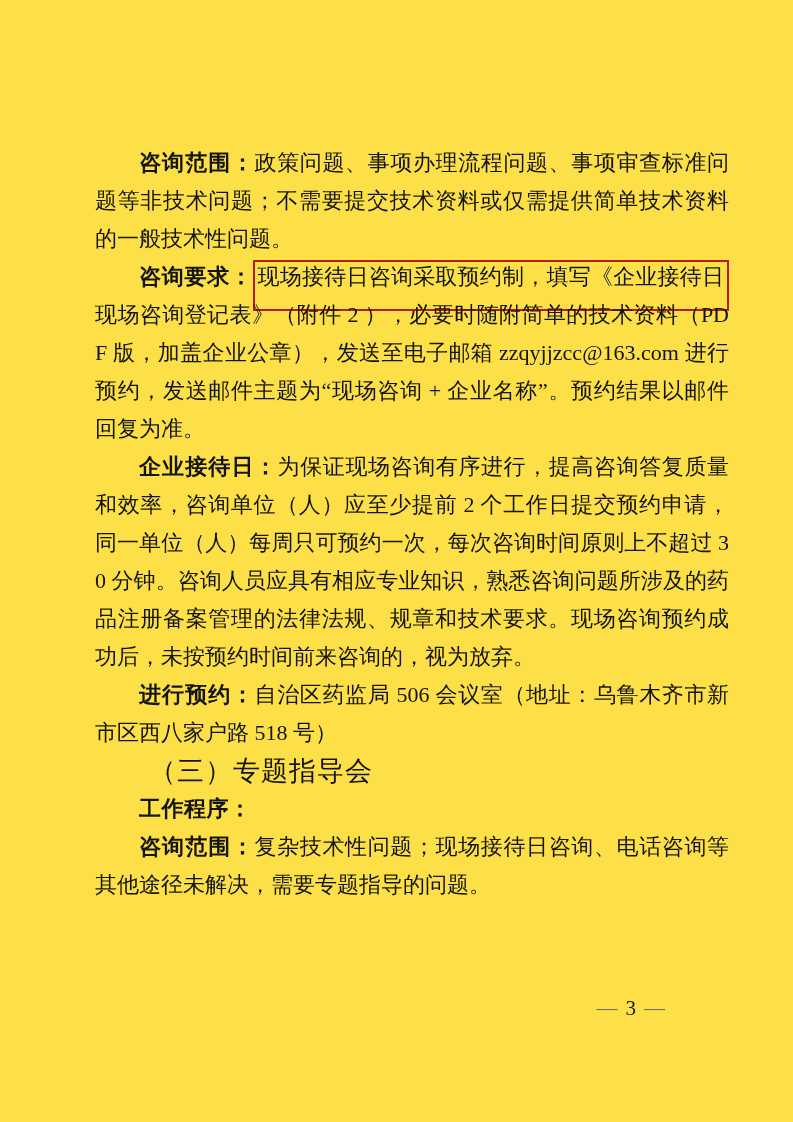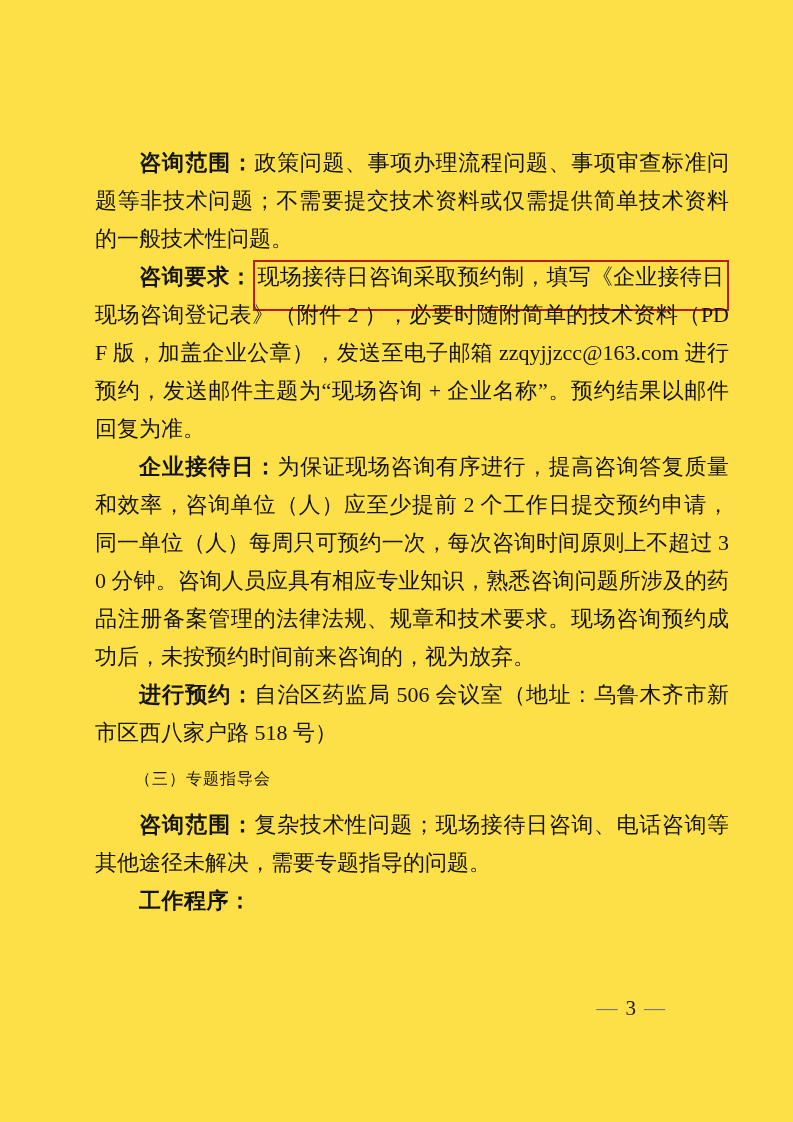--- a/index.html
+++ b/index.html
@@ -39,22 +39,22 @@
   .para .lbl {
     font-weight: bold;
     letter-spacing: 0.5px;
   }
   .boxed {
     border: 2px solid #b91c1c;
     padding: 2px 3px 20px 3px;
     white-space: nowrap;
   }
   .heading-line {
-    margin: 8px;
-    font-size: 16px;
+    margin: 0;
+    font-size: 27px;
     line-height: 38px;
     text-indent: 2em;
     font-weight: normal;
     letter-spacing: 1px;
   }
   .footer {
     position: absolute;
     top: 996px;
     right: 126px;
     font-size: 21px;
@@ -79,20 +79,20 @@
 
 
     <p class="para"><span class="lbl">咨询要求：</span><span class="boxed">现场接待日咨询采取预约制，填写《企业接待日</span><span>现场咨询登记表》（附件 2 ），必要时随附简单的技术资料（PDF 版，加盖企业公章），发送至电子邮箱 zzqyjjzcc@163.com 进行预约，发送邮件主题为“现场咨询 + 企业名称”。预约结果以邮件回复为准。</span></p>
 
     <p class="para"><span class="lbl">企业接待日：</span><span>为保证现场咨询有序进行，提高咨询答复质量和效率，咨询单位（人）应至少提前 2 个工作日提交预约申请，同一单位（人）每周只可预约一次，每次咨询时间原则上不超过 30 分钟。咨询人员应具有相应专业知识，熟悉咨询问题所涉及的药品注册备案管理的法律法规、规章和技术要求。现场咨询预约成功后，未按预约时间前来咨询的，视为放弃。</span></p>
 
     <p class="para"><span class="lbl">进行预约：</span><span>自治区药监局 506 会议室（地址：乌鲁木齐市新市区西八家户路 518 号）</span></p>
 
     <p class="heading-line">（三）专题指导会</p>
 
+    <p class="para"><span class="lbl">工作程序：</span><span></span></p>
+
     <p class="para"><span class="lbl">咨询范围：</span><span>复杂技术性问题；现场接待日咨询、电话咨询等其他途径未解决，需要专题指导的问题。</span></p>
-
-    <p class="para"><span class="lbl">工作程序：</span><span></span></p>
 
   </div>
 
   <div class="footer"><span class="dash">—</span><span class="pagenum">3</span><span class="dash">—</span></div>
 </div>
 
 </body></html>

